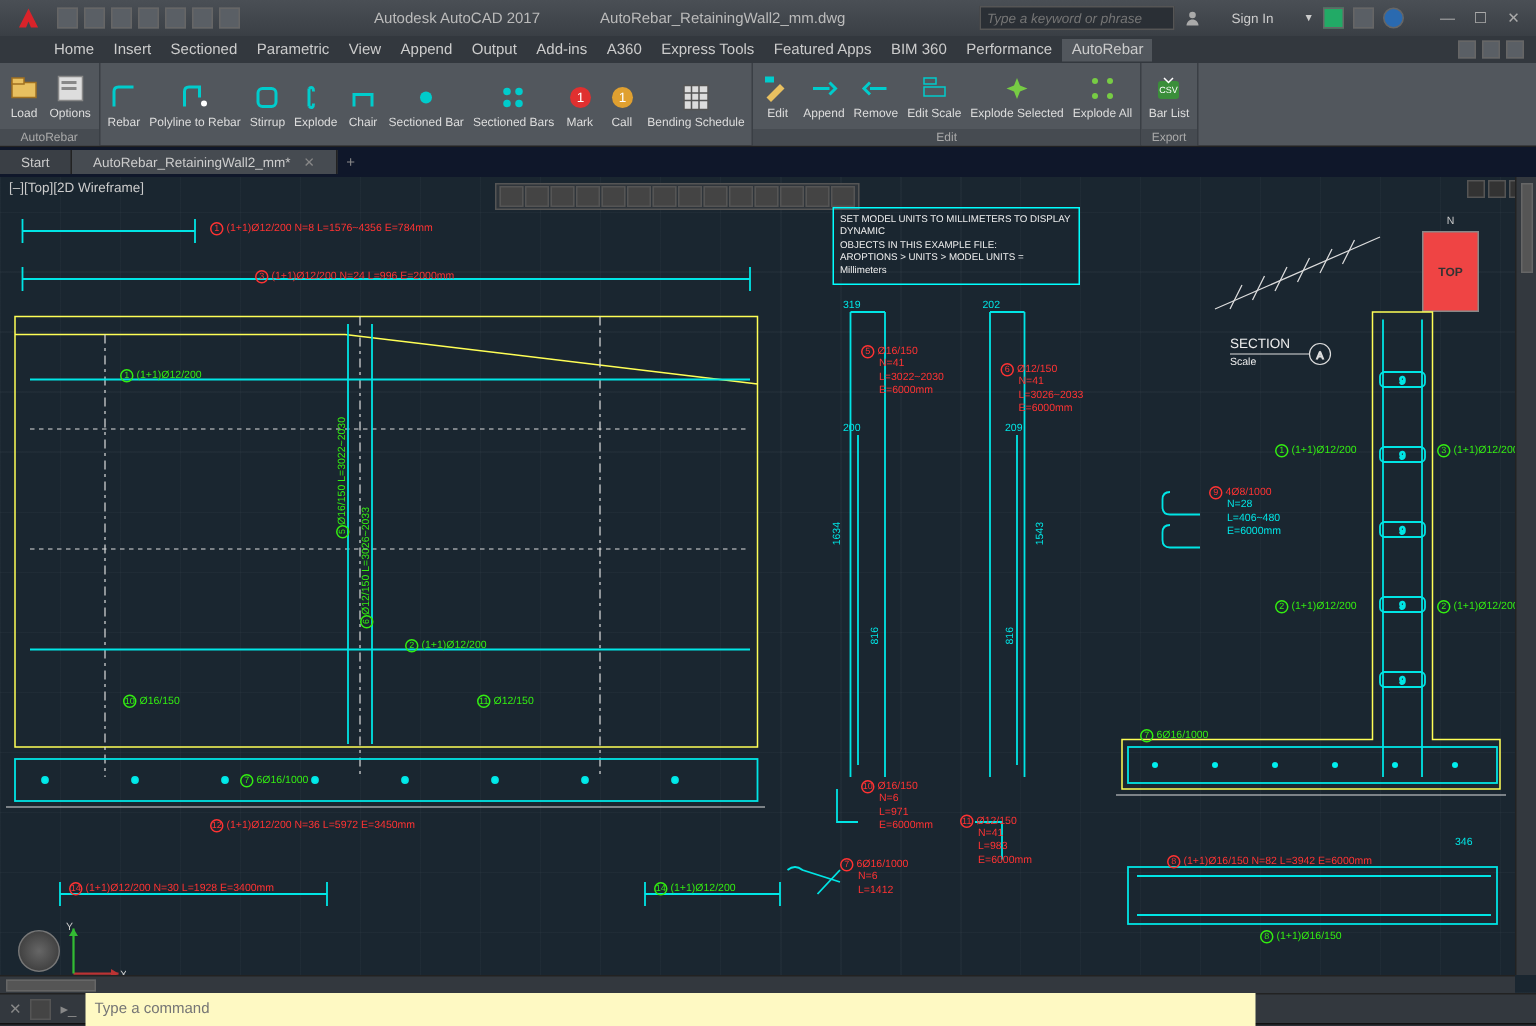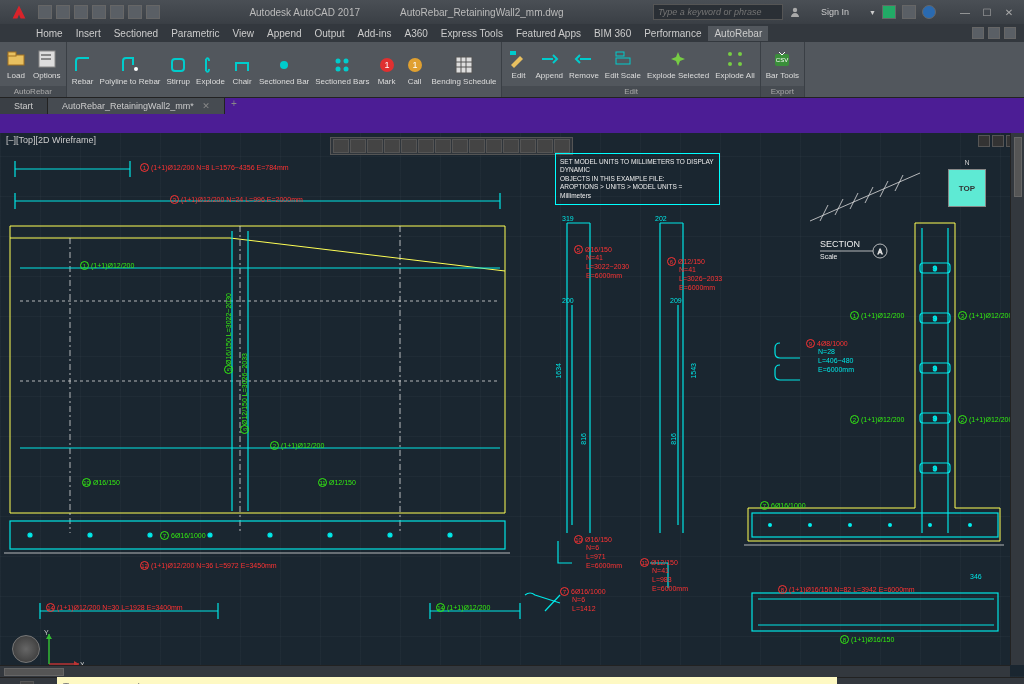--- a/index.html
+++ b/index.html
@@ -26,21 +26,21 @@
   
   .ribbon { height: 56px; background: #52575d; display: flex; border-bottom: 1px solid #222; }
   .ribbon-group { display: flex; flex-direction: column; border-right: 1px solid #3a3f45; }
   .ribbon-buttons { flex: 1; display: flex; align-items: center; padding: 2px 4px; gap: 4px; }
   .ribbon-btn { display: flex; flex-direction: column; align-items: center; gap: 2px; cursor: pointer; padding: 1px; }
   .ribbon-icon { width: 22px; height: 22px; display: flex; align-items: center; justify-content: center; }
   .ribbon-label { font-size: 8px; color: #ddd; text-align: left; line-height: 1; }
   .ribbon-group-label { text-align: center; font-size: 8px; color: #aaa; background: #464b51; padding: 1px 0; }
 
   
-  .filetabs { height: 35px; background: #4c1d95; display: flex; align-items: flex-start; }
+  .filetabs { height: 20px; background: #0f172a; display: flex; align-items: center; }
   .filetab { padding: 3px 14px; font-size: 9px; color: #ccc; background: #3a3f45; border-right: 1px solid #222; }
   .filetab.active { background: #464b51; }
   .filetab-add { width: 18px; text-align: center; color: #888; }
 
   
   .drawing-area { height: 544px; background: #1a2630; position: relative; overflow: hidden; }
   .viewport-label { position: absolute; top: 2px; left: 6px; font-size: 9px; color: #ccc; }
   .grid-bg { position: absolute; inset: 0; background-image:
     repeating-linear-gradient(0deg, rgba(120,130,140,0.06) 0, rgba(120,130,140,0.06) 1px, transparent 1px, transparent 40px),
     repeating-linear-gradient(90deg, rgba(120,130,140,0.06) 0, rgba(120,130,140,0.06) 1px, transparent 1px, transparent 40px);
@@ -66,21 +66,21 @@
   .g { color: #33ee11; }
   .r { color: #ff3333; }
   .c { color: #00e5e5; }
   .w { color: #eee; }
   .vert { writing-mode: vertical-rl; transform: rotate(180deg); }
 
   .circ { display:inline-block; width:9px; height:9px; border:1px solid currentColor; border-radius:50%; text-align:center; line-height:9px; font-size:6px; margin-right:2px;}
 
   
   .viewcube { position: absolute; top: 28px; right: 30px; width: 54px; height: 54px; }
-  .viewcube .cube { width: 38px; height: 38px; background: #5eead4; border: 1px solid #888; margin: 8px auto 0; display:flex; align-items:center; justify-content:center; color:#333; font-size:8px; font-weight:bold;}
+  .viewcube .cube { width: 38px; height: 54px; background: #ef4444; border: 1px solid #888; margin: 8px auto 0; display:flex; align-items:center; justify-content:center; color:#333; font-size:8px; font-weight:bold;}
   .viewcube .n { position:absolute; top:-2px; left:50%; transform:translateX(-50%); color:#ccc; font-size:7px;}
 
   
   .navwheel { position:absolute; bottom: 14px; left: 12px; width: 28px; height: 28px; border-radius:50%; background: radial-gradient(#666,#333); border:1px solid #777;}
   .ucs { position:absolute; bottom:8px; left:44px; }
 
   
   .cmdline { height: 20px; background: #33383e; display: flex; align-items: center; padding: 0 6px; gap: 6px; border-top:1px solid #222;}
   .cmdline .ci { width: 14px; height: 14px; background:#444; border:1px solid #555;}
   .cmdline input { flex: 0 0 780px; background: #fef9c3; border: none; height: 16px; color: #888; font-size: 10px; padding: 16px 6px; }
@@ -339,21 +339,21 @@
   <div class="ribbon-group">
     <div class="ribbon-buttons">
       <div class="ribbon-btn">
           <div class="ribbon-icon">
             <svg width="20" height="20">
               <rect x="3" y="5" width="14" height="12" rx="2" fill="#3a8e3a"></rect>
               <text x="10" y="13" font-size="6" fill="#fff" text-anchor="middle">CSV</text>
               <path d="M7 3 L10 6 L13 3" stroke="#fff" fill="none"></path>
             </svg>
           </div>
-          <span class="ribbon-label">Bar Tools</span>
+          <span class="ribbon-label">Bar List</span>
         </div>
     </div>
     <div class="ribbon-group-label">Export</div>
   </div>
 </div>
 
 <div class="filetabs">
   <div class="filetab">Start</div>
   <div class="filetab active"><span>AutoRebar_RetainingWall2_mm*</span> <span style="color:#888;margin-left:6px;">✕</span></div>
   <div class="filetab-add">+</div>

